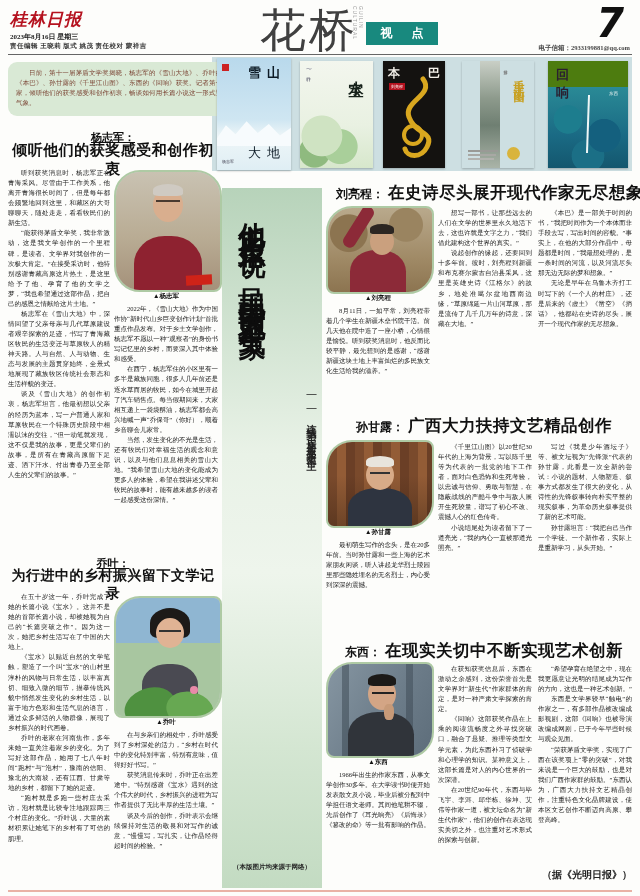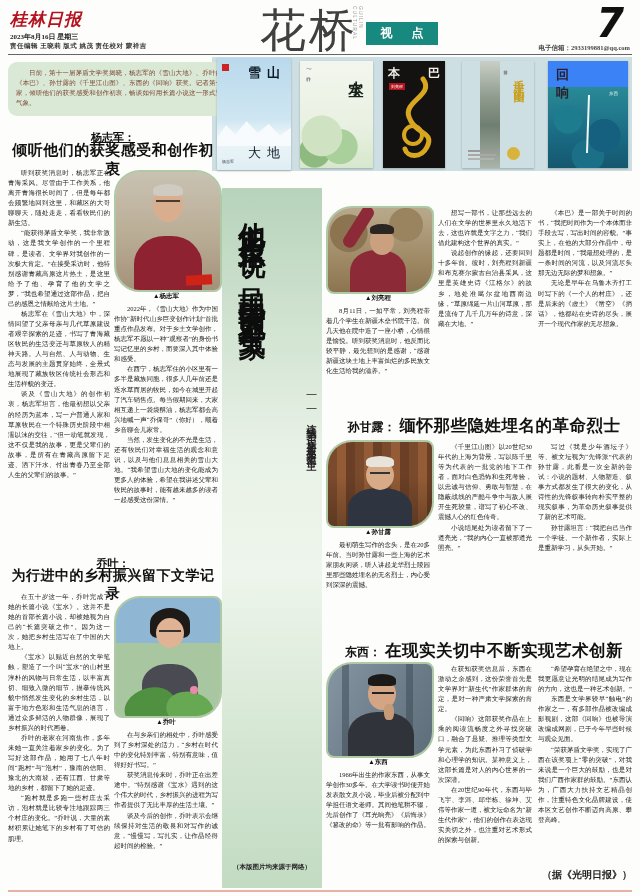--- a/index.html
+++ b/index.html
@@ -100,21 +100,21 @@
   <div class="cover" style="left:462px;top:61px;width:72px;height:107px;background:linear-gradient(180deg,#f4f4f0 0%,#ececે8 100%,#ececec 100%);">
     <div style="position:absolute;left:18px;top:0;width:20px;height:107px;background:linear-gradient(180deg,#c9cfc6 0%,#8d9a8c 35%,#6f7f72 60%,#aab4a8 100%);filter:none;"></div>
     <div class="vert" style="position:absolute;right:8px;top:10px;height:86px;font-size:11px;font-weight:900;color:#c8a020;letter-spacing:3px;">千里江山图</div>
     <div class="vert" style="position:absolute;right:26px;top:6px;height:26px;font-size:4px;color:#777;">孙甘露</div>
     <div style="position:absolute;left:6px;bottom:16px;width:30px;height:2px;background:#9a9a96;"></div>
     <div style="position:absolute;left:6px;bottom:12px;width:28px;height:2px;background:#a8a8a4;"></div>
     <div style="position:absolute;left:6px;bottom:8px;width:26px;height:2px;background:#b2b2ae;"></div>
     <div style="position:absolute;right:14px;bottom:8px;width:13px;height:13px;border-radius:50%;background:#d9b43c;"></div>
   </div>
 
-  <div class="cover" style="left:548px;top:61px;width:80px;height:107px;background:#3b82f6;">
+  <div class="cover" style="left:548px;top:61px;width:80px;height:107px;background:#4d7c0f;">
     <div style="position:absolute;left:0;top:26px;width:80px;height:81px;background:radial-gradient(circle at 25% 40%,#1d7d8e 0 18%,transparent 19%),radial-gradient(circle at 70% 60%,#14607e 0 22%,transparent 23%),radial-gradient(circle at 50% 85%,#1b6f86 0 20%,transparent 21%),linear-gradient(180deg,#2a8a96 0%,#1a6a84 60%,#14576e 100%);"></div>
     <div style="position:absolute;left:39px;top:34px;width:1.5px;height:58px;background:#eef6f6;transform:rotate(2deg);"></div>
     <div style="position:absolute;left:8px;top:5px;font-size:13px;font-weight:900;color:#2b2030;letter-spacing:28px;">回响</div>
     <div style="position:absolute;right:10px;top:30px;font-size:4.5px;color:#e8f2f2;">东西</div>
   </div>
 
   <div class="abs art-name" style="left:8px;top:130px;width:210px;">杨志军：</div>
   <div class="abs art-title" style="left:8px;top:141px;width:210px;font-size:15px;">倾听他们的获奖感受和创作初衷</div>
 
   <div class="abs bodycol" style="left:8px;top:168px;width:102px;height:384px;">
@@ -167,20 +167,23 @@
     <p>获奖消息传来时，乔叶正在出差途中。“特别感谢《宝水》遇到的这个伟大的时代，乡村振兴的进程为写作者提供了无比丰厚的生活土壤。”</p>
     <p>谈及今后的创作，乔叶表示会继续保持对生活的敬畏和对写作的诚意，“慢慢写，写扎实，让作品经得起时间的检验。”</p>
   </div>
 
   <div class="abs strip">
     <div class="v-head vert">他们用长篇小说，呈现中国大地万千气象</div>
     <div class="v-sub vert">——连线第十一届茅盾文学奖得主</div>
     <div class="strip-cap">（本版图片均来源于网络）</div>
   </div>
 
+  <div class="hl" style="left:336px;top:182px;width:296px;">
+    <span class="n">刘亮程：</span><span class="t">在史诗尽头展开现代作家无尽想象</span>
+  </div>
   <div class="photo" style="left:326px;top:206px;width:104px;height:84px;border-radius:26px 8px 26px 8px;">
     <div style="position:absolute;inset:0;background:radial-gradient(circle at 20% 30%,#8c7450 0 18%,transparent 19%),radial-gradient(circle at 75% 20%,#9a8460 0 16%,transparent 17%),linear-gradient(180deg,#b9a98c 0%,#a08a66 60%,#8c7450 100%);"></div>
     <div style="position:absolute;left:24px;top:-4px;width:13px;height:46px;background:#8c2a38;transform:rotate(32deg);border-radius:6px;"></div>
     <div class="ph-body" style="left:22px;bottom:-6px;width:56px;height:48px;background:#8c2a38;"></div>
     <div class="ph-head" style="left:42px;top:20px;width:24px;height:27px;background:#caa07e;"></div>
     <div class="ph-hair" style="left:42px;top:16px;width:24px;height:10px;background:#2c2622;"></div>
   </div>
   <div class="cap" style="left:326px;top:294px;width:104px;">▲刘亮程</div>
   <div class="abs bodycol" style="left:326px;top:306px;width:104px;height:106px;">
     <p>8月11日，一如平常，刘亮程带着几个学生在新疆木垒书院干活。前几天他在院中造了一座小桥，心情很是愉悦。听到获奖消息时，他反而比较平静，最先想到的是感谢，“感谢新疆这块土地上丰富灿烂的多民族文化生活给我的滋养。”</p>
@@ -188,21 +191,21 @@
   <div class="abs bodycol" style="left:438px;top:208px;width:94px;height:204px;">
     <p>想写一部书，让那些远去的人们在文学的世界里永久地活下去，这也许就是文字之力，“我们借此建构这个世界的真实。”</p>
     <p>说起创作的缘起，还要回到十多年前。彼时，刘亮程到新疆和布克赛尔蒙古自治县采风，这里是英雄史诗《江格尔》的故乡，地处准噶尔盆地西南边缘，“草原绵延一片山河草原，那是流传了几千几万年的诗意，深藏在大地。”</p>
   </div>
   <div class="abs bodycol" style="left:538px;top:208px;width:94px;height:204px;">
     <p>《本巴》是一部关于时间的书，“我把时间作为一个本体而非手段去写，写出时间的容貌。”事实上，在他的大部分作品中，母题都是时间，“我最想处理的，是一条时间的河流，以及河流尽头那无边无际的梦和想象。”</p>
     <p>无论是早年在乌鲁木齐打工时写下的《一个人的村庄》，还是后来的《虚土》《凿空》《捎话》，他都站在史诗的尽头，展开一个现代作家的无尽想象。</p>
   </div>
 
   <div class="hl" style="left:336px;top:415px;width:296px;">
-    <span class="n">孙甘露：</span><span class="t">缅怀那些隐姓埋名的革命烈士</span>
+    <span class="n">孙甘露：</span><span class="t">广西大力扶持文艺精品创作</span>
   </div>
   <div class="photo" style="left:326px;top:440px;width:104px;height:84px;border-radius:26px 8px 26px 8px;">
     <div style="position:absolute;inset:0;background:repeating-linear-gradient(90deg,#7a4a2c 0 9px,#935c36 9px 18px,#6b3f26 18px 27px);"></div>
     <div style="position:absolute;inset:0;background:linear-gradient(180deg,transparent 0 40%,rgba(40,24,12,.35) 100%);"></div>
     <div class="ph-body" style="left:20px;bottom:-6px;width:64px;height:44px;background:#2e3440;"></div>
     <div class="ph-head" style="left:38px;top:18px;width:28px;height:30px;background:#d8ab88;"></div>
     <div class="ph-hair" style="left:38px;top:14px;width:28px;height:11px;background:#e8e4dc;"></div>
     <div style="position:absolute;left:42px;top:30px;width:20px;height:2px;background:#333;"></div>
   </div>
   <div class="cap" style="left:326px;top:528px;width:104px;">▲孙甘露</div>

